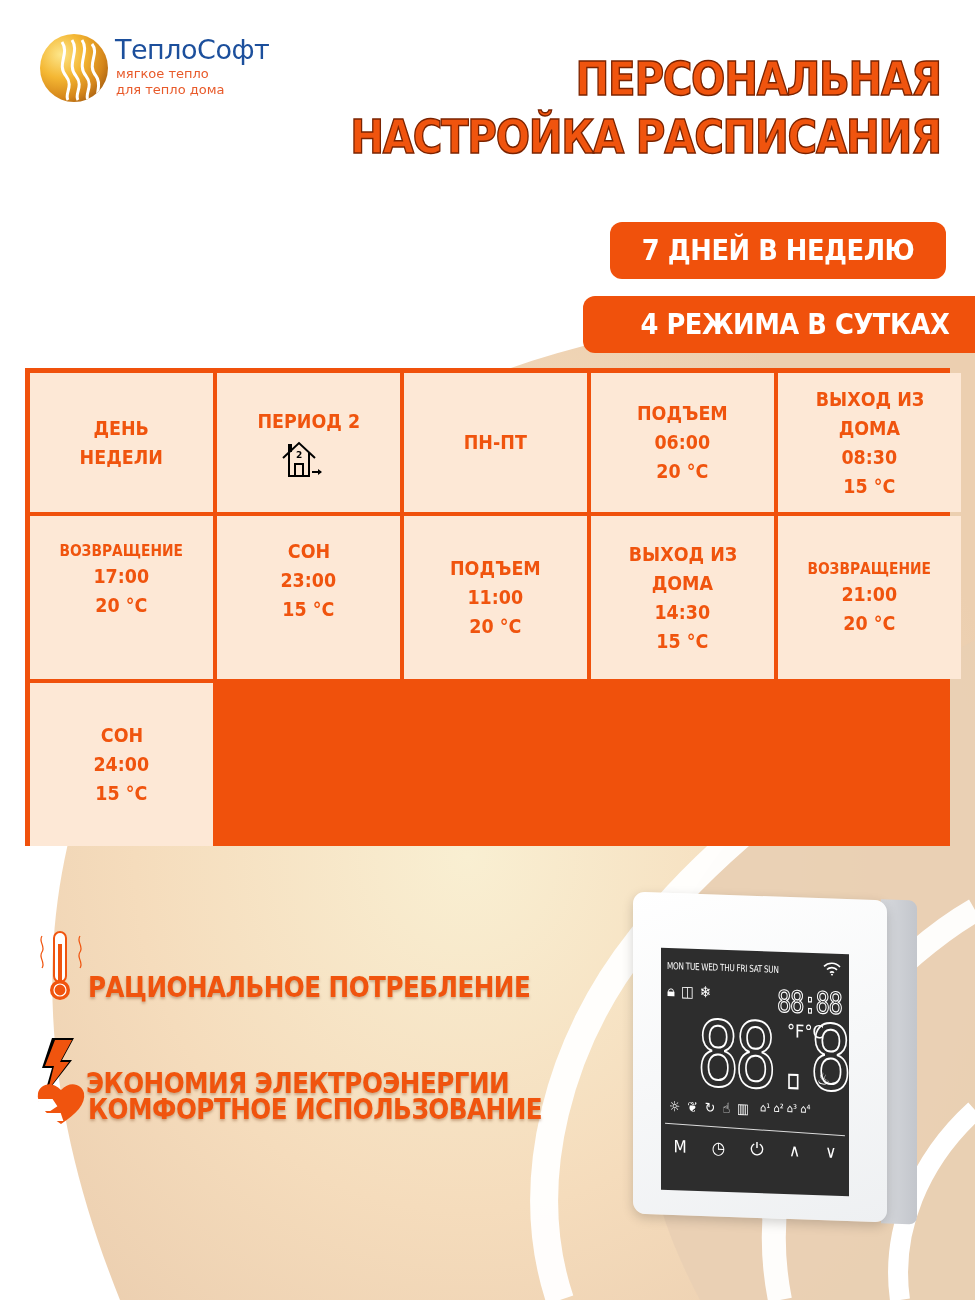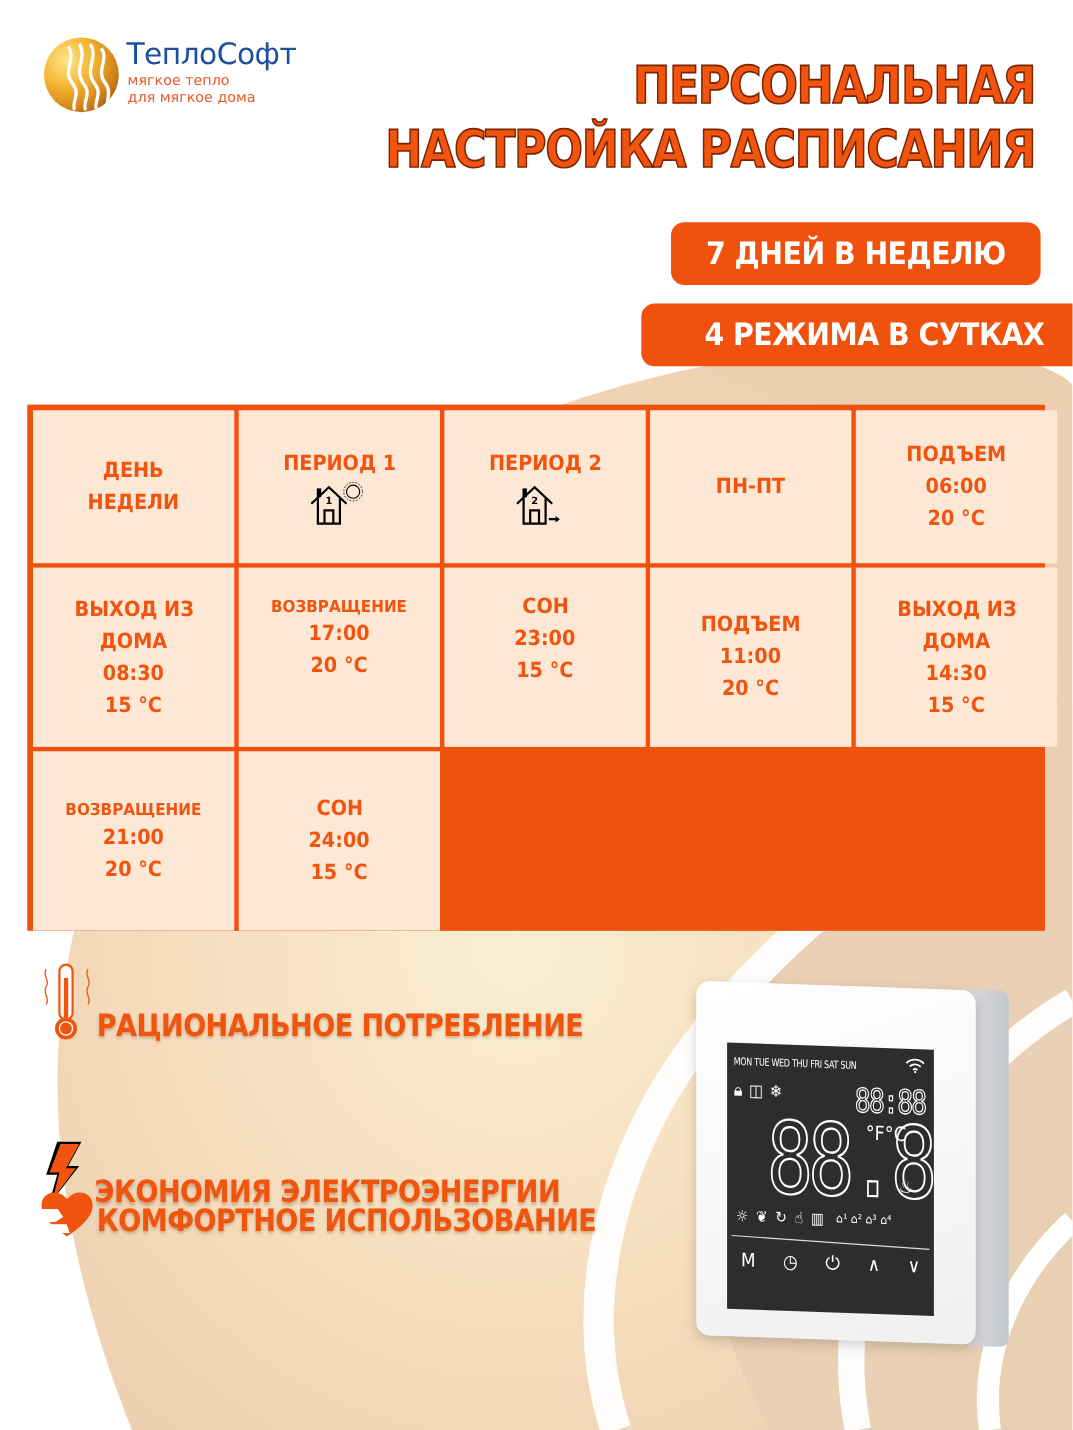--- a/index.html
+++ b/index.html
@@ -16,41 +16,41 @@
   .logo-name { position: absolute; left: 75px; top: 2px; font-size: 27px; color: #1c4f9c; font-family: "DejaVu Sans", sans-serif; letter-spacing: -0.5px; }
   .logo-tag { position: absolute; left: 76px; top: 34px; font-size: 13px; line-height: 16px; color: #e85a2a; font-family: "DejaVu Sans", sans-serif; }
 
   
   .title { position: absolute; right: 34px; top: 50px; text-align: right; z-index: 2;
     font-family: "DejaVu Sans", sans-serif; font-weight: bold; font-size: 47px; line-height: 58px; letter-spacing: -1.5px;
     color: #f0540e; -webkit-text-stroke: 1.5px #7a2300; transform: scaleX(0.86); transform-origin: right top; }
 
   
   .pill { position: absolute; z-index: 2; background: #f0510c; color: #fff; font-family: "DejaVu Sans", sans-serif;
-    font-weight: bold; font-size: 28px; border-radius: 12px; display: flex; align-items: center; justify-content: center; letter-spacing: -0.5px; }
+    font-weight: bold; font-size: 28px; border-radius: 12px; display: flex; align-items: center; justify-content: center; letter-spacing: -0.5px; margin-top: 20px; }
   .pill span { display: inline-block; transform: scaleX(0.92); }
   .pill1 { left: 610px; top: 202px; width: 336px; height: 57px; }
   .pill2 { left: 583px; top: 276px; width: 423px; height: 57px; }
 
   
   .sched { position: absolute; left: 25px; top: 368px; width: 925px; height: 478px; z-index: 2;
     border: 5px solid #f0510c; background: #f0510c; display: grid;
     grid-template-columns: 183px 183px 183px 183px 183px; grid-template-rows: 139px 163px 163px; gap: 4px; }
   .cell { background: #fde8d6; display: flex; flex-direction: column; align-items: center; justify-content: center; text-align: center;
     color: #f0540e; font-family: "DejaVu Sans", sans-serif; font-weight: bold; font-size: 19px; line-height: 29px; }
   .cell .t { display: inline-block; transform: scaleX(0.92); }
   .cell .small { font-size: 15px; line-height: 22px; }
   .cell .hdr { font-size: 19px; }
   .house { margin-top: 2px; width: 64px; height: 40px; }
 
   
   .feat { position: absolute; left: 36px; z-index: 2; display: flex; align-items: flex-end; }
   .feat .ftxt { font-family: "DejaVu Sans", sans-serif; font-weight: bold; font-size: 28px; color: #f0540e; letter-spacing: -0.6px;
     text-shadow: 0 2px 3px rgba(120,60,20,0.35); transform: scaleX(0.88); transform-origin: left center; white-space: nowrap; }
-  .f1 { top: 875px; align-items: flex-end; }
+  .f1 { top: 930px; align-items: flex-end; }
   .f2 { top: 1036px; }
   .f3 { top: 1080px; }
 
   
   .thermo { position: absolute; left: 633px; top: 896px; width: 290px; height: 330px; z-index: 2; }
   .t-side { position: absolute; left: 248px; top: 4px; width: 36px; height: 324px; background: linear-gradient(90deg, #d8dade, #c3c6cc); border-radius: 0 8px 8px 0; transform: skewY(2deg); }
   .t-front { position: absolute; left: 0; top: 0; width: 254px; height: 322px; background: linear-gradient(160deg, #ffffff, #eef0f2); border-radius: 12px;
     box-shadow: 0 4px 12px rgba(0,0,0,0.18); transform: skewY(2deg); }
   .t-screen { position: absolute; left: 28px; top: 55px; width: 188px; height: 242px; background: #2d2d2d; color: #fff; transform: skewY(2deg);
     font-family: "DejaVu Sans Condensed", "DejaVu Sans", sans-serif; }
@@ -92,53 +92,41 @@
     <svg width="68" height="68" viewBox="0 0 68 68">
       <path d="M22 8 C 30 20, 16 30, 26 42 C 34 52, 24 60, 28 66" stroke="#fff" stroke-width="3" fill="none"></path>
       <path d="M32 6 C 40 18, 26 30, 36 42 C 44 52, 34 60, 38 66" stroke="#fff" stroke-width="3" fill="none"></path>
       <path d="M42 6 C 50 18, 36 30, 46 42 C 54 52, 44 60, 48 66" stroke="#fff" stroke-width="3" fill="none"></path>
       <path d="M52 10 C 60 20, 46 30, 56 42 C 62 50, 56 58, 58 62" stroke="#fff" stroke-width="3" fill="none"></path>
     </svg>
   </div>
   <div class="logo-name">ТеплоСофт</div>
   <div class="logo-tag">
     <div>мягкое тепло</div>
-    <div>для мягкое дома</div>
+    <div>для тепло дома</div>
   </div>
 </div>
 
 <div class="title">
   <div>ПЕРСОНАЛЬНАЯ</div>
   <div>НАСТРОЙКА РАСПИСАНИЯ</div>
 </div>
 
 <div class="pill pill1">
     <span>7 ДНЕЙ В НЕДЕЛЮ</span>
   </div>
 <div class="pill pill2">
     <span>4 РЕЖИМА В СУТКАХ</span>
   </div>
 
 <div class="sched">
 
   <div class="cell">
     <span class="t">ДЕНЬ</span>
     <span class="t">НЕДЕЛИ</span>
-  </div>
-  <div class="cell">
-    <span class="t hdr">ПЕРИОД 1</span>
-    <svg class="house" viewBox="0 0 64 40">
-      <path d="M6 20 L22 5 L38 20" stroke="#000" stroke-width="2" fill="none"></path>
-      <path d="M12 15 L12 38 L32 38 L32 15" stroke="#000" stroke-width="2" fill="none"></path>
-      <path d="M18 38 L18 26 L26 26 L26 38" stroke="#000" stroke-width="2" fill="none"></path>
-      <rect x="11" y="6" width="4" height="8" fill="#000"></rect>
-      <text x="19" y="20" font-size="9" font-weight="bold" font-family="DejaVu Sans, sans-serif">1</text>
-      <circle cx="44" cy="9" r="6" stroke="#000" stroke-width="1" fill="none"></circle>
-      <circle cx="44" cy="9" r="8.5" stroke="#000" stroke-width="0.8" fill="none" stroke-dasharray="1.5 1.5"></circle>
-    </svg>
   </div>
   <div class="cell">
     <span class="t hdr">ПЕРИОД 2</span>
     <svg class="house" viewBox="0 0 64 40">
       <path d="M6 20 L22 5 L38 20" stroke="#000" stroke-width="2" fill="none"></path>
       <path d="M12 15 L12 38 L32 38 L32 15" stroke="#000" stroke-width="2" fill="none"></path>
       <path d="M18 38 L18 26 L26 26 L26 38" stroke="#000" stroke-width="2" fill="none"></path>
       <rect x="11" y="6" width="4" height="8" fill="#000"></rect>
       <text x="19" y="20" font-size="9" font-weight="bold" font-family="DejaVu Sans, sans-serif">2</text>
       <path d="M35 34 L44 34" stroke="#000" stroke-width="2"></path>

